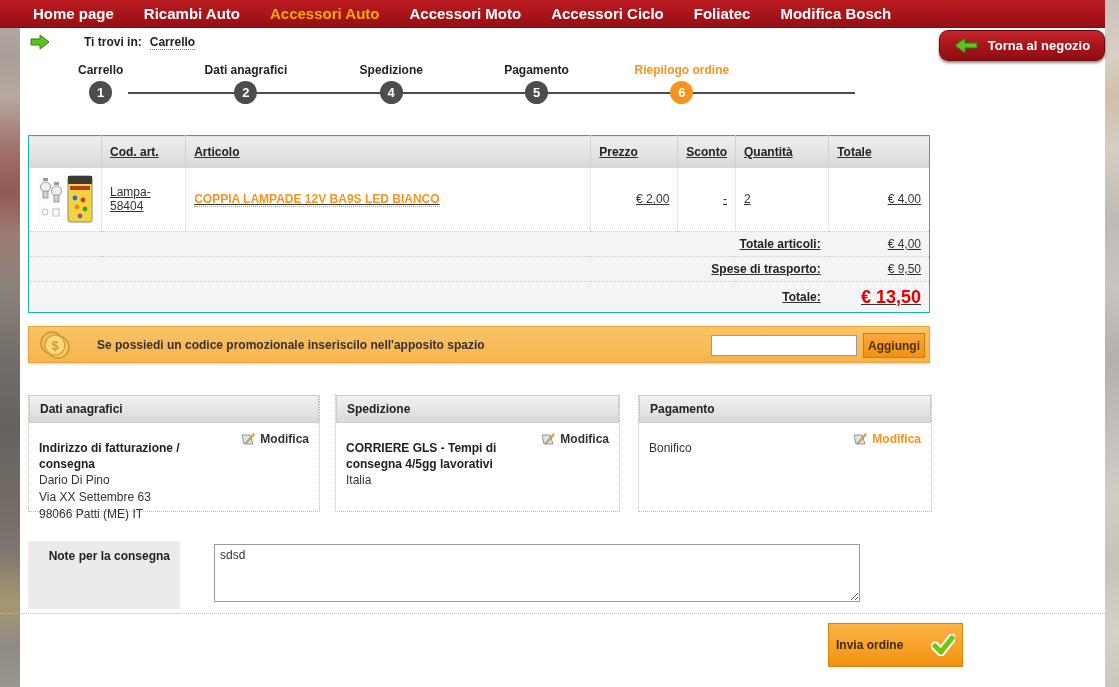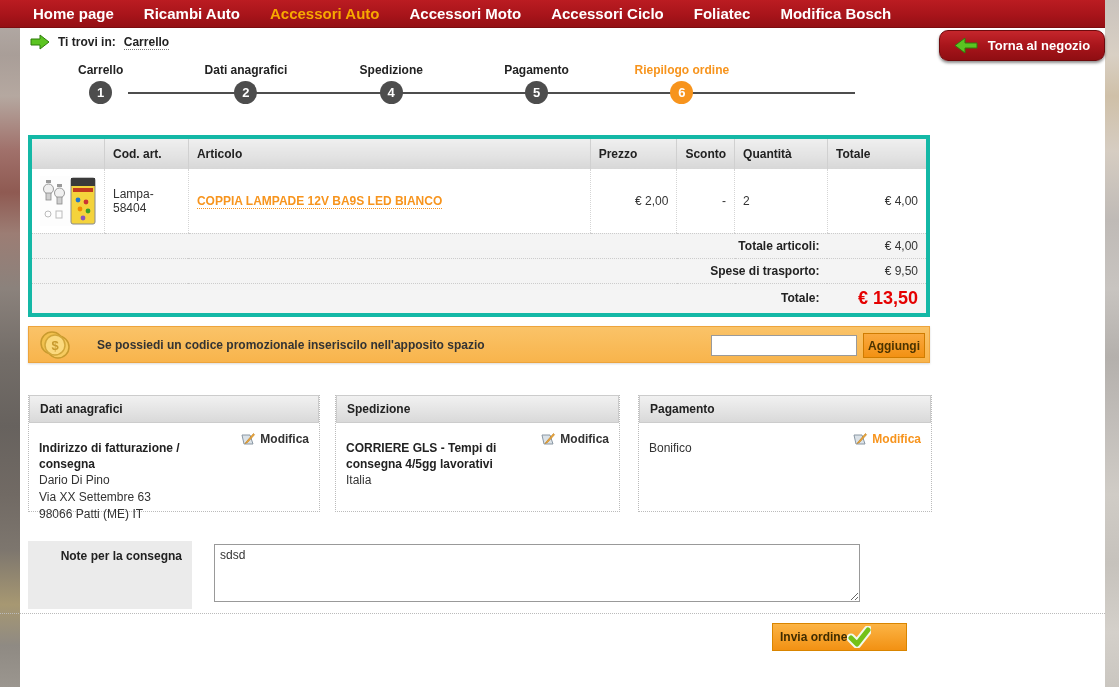--- a/index.html
+++ b/index.html
@@ -16,21 +16,21 @@
 
   
   .nav { position:absolute; left:0; top:0; right:14px; height:28px; z-index:5;
     background:linear-gradient(180deg,#bb1c22 0%,#a8141a 55%,#941014 100%);
     border-bottom:1px solid #7d0c10; display:flex; align-items:center; padding-left:18px; }
   .nav-item { color:#fff; font-size:15px; font-weight:bold; padding:0 15px; cursor:pointer; white-space:nowrap; }
   .nav-item.active { color:#f7a800; }
 
   
   .breadcrumb { position:absolute; left:30px; top:34px; display:flex; align-items:center; gap:8px; z-index:4; }
-  .breadcrumb .txt { font-size:12px; font-weight:bold; color:#222; }
+  .breadcrumb .txt { font-size:12px; font-weight:bold; color:#222;margin-left:26px; }
   .breadcrumb .link { font-size:12px; font-weight:bold; color:#222; border-bottom:1px dotted #777; cursor:pointer; }
 
   
   .back-btn { position:absolute; top:30px; right:14px; width:166px; height:31px; z-index:4;
     background:linear-gradient(180deg,#c5262c 0%,#a8151b 50%,#8f0e12 100%);
     border:1px solid #6e0a0d; border-radius:9px; box-shadow:0 2px 3px rgba(0,0,0,.45);
     display:flex; align-items:center; justify-content:center; gap:10px; cursor:pointer; }
   .back-btn span { color:#fff; font-size:13px; font-weight:bold; }
 
   
@@ -38,21 +38,21 @@
   .steps .line { position:absolute; left:100px; width:727px; top:29px; height:2px; background:#4d4d4d; }
   .step { width:145.3px; display:flex; flex-direction:column; align-items:center; position:relative; z-index:2; }
   .step .lbl { font-size:12px; font-weight:bold; color:#222; margin-bottom:4px; white-space:nowrap; }
   .step .dot { width:23px; height:23px; border-radius:50%; background:#4d4d4d; color:#fff; font-size:13px; font-weight:bold;
     display:flex; align-items:center; justify-content:center; }
   .step.active .lbl { color:#f7941d; }
   .step.active .dot { background:#f7941d; }
 
   
   .order-table { position:absolute; left:28px; top:135px; width:902px; border-collapse:collapse; z-index:4;
-    border:4px solid #14b8a6; background:#ec4899; font-size:12px; color:#333; }
+    border:1px solid #14b8a6; background:#ec4899; font-size:12px; color:#333;text-decoration:underline; }
   .order-table th { background:linear-gradient(180deg,#efefef 0%,#e2e2e2 60%,#d7d7d7 100%);
     height:32px; font-size:12px; color:#222; text-align:left; padding:0 8px; border-left:1px solid #d0d0d0; }
   .order-table th:first-child { border-left:none; }
   .order-table td { padding:4px 8px; border-left:1px dotted #d5d5d5; }
   .order-table td:first-child { border-left:none; }
   .order-table .prod-row td { height:64px; border-bottom:1px dotted #ccc; background:#fff; }
   .th-price, .td-price, .th-total, .td-total { text-align:right; }
   .th-disc, .td-disc { text-align:right; }
   .art-link { color:#f7941d; font-weight:bold; border-bottom:1px dotted #f7941d; cursor:pointer; text-decoration:none; }
   .sum-row td { background:#f4f4f4; border-top:1px dotted #ccc; border-left:none; height:25px; }
@@ -83,31 +83,31 @@
     border:1px solid #ccc; display:flex; align-items:center; padding:0 10px; font-size:12px; font-weight:bold; color:#222; }
   .ibox .bd { padding:17px 10px; position:relative; }
   .ibox .subtitle { font-size:12px; font-weight:bold; color:#222; max-width:64%; line-height:1.35; }
   .ibox-3 .subtitle { font-weight:normal; color:#333; }
   .ibox .line { font-size:12px; color:#333; line-height:1.4; }
   .edit-link { position:absolute; right:10px; top:9px; display:flex; align-items:center; gap:4px; cursor:pointer; }
   .edit-link span { font-size:12px; font-weight:bold; color:#333; }
   .ibox-3 .edit-link span { color:#f7941d; }
 
   
-  .note-label { position:absolute; left:28px; top:541px; width:164px; height:68px; background:#ebebeb; z-index:4;
+  .note-label { position:absolute; left:28px; top:541px; width:152px; height:68px; background:#ebebeb; z-index:4;
     text-align:right; padding:8px 10px 0 0; font-size:12px; font-weight:bold; color:#222; }
   .note-area { position:absolute; left:214px; top:544px; width:646px; height:58px; z-index:4;
     border:1px solid #999; font-size:12px; color:#333; padding:3px 5px; resize:both;
     font-family:"Liberation Sans",sans-serif; }
   .bottom-sep { position:absolute; left:0; right:14px; top:613px; border-top:1px dotted #bbb; z-index:4; }
 
   
-  .submit-btn { position:absolute; left:772px; top:623px; width:135px; height:28px; z-index:4;
+  .submit-btn { position:absolute; left:828px; top:623px; width:135px; height:44px; z-index:4;
     background:linear-gradient(180deg,#fcb445 0%,#f29113 100%); border:1px solid #d98500;
-    display:flex; align-items:center; justify-content:flex-start; padding:0 7px; cursor:pointer; }
+    display:flex; align-items:center; justify-content:space-between; padding:0 7px; cursor:pointer; }
   .submit-btn span { font-size:12px; font-weight:bold; color:#3f2c00; }
 
   svg { display:block; }
 </style>
 </head>
 <body>
 
 <div class="page">
 
   <div class="bg-strip left"></div>

